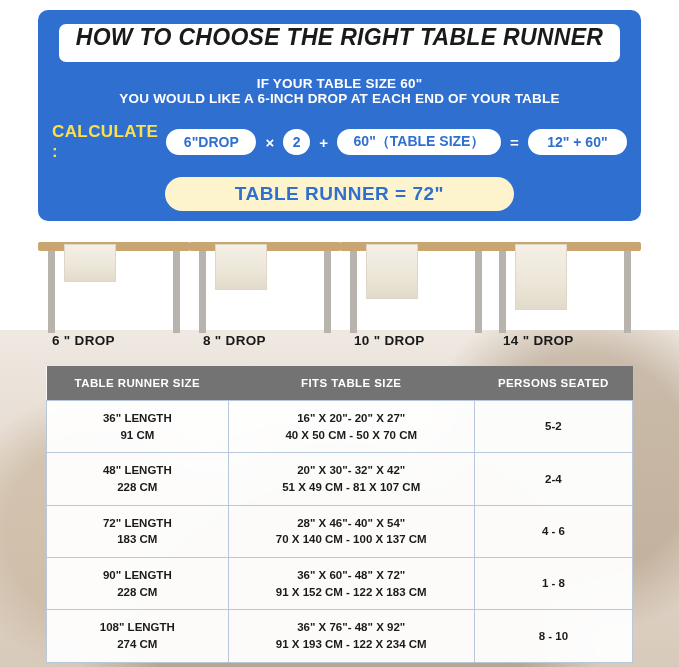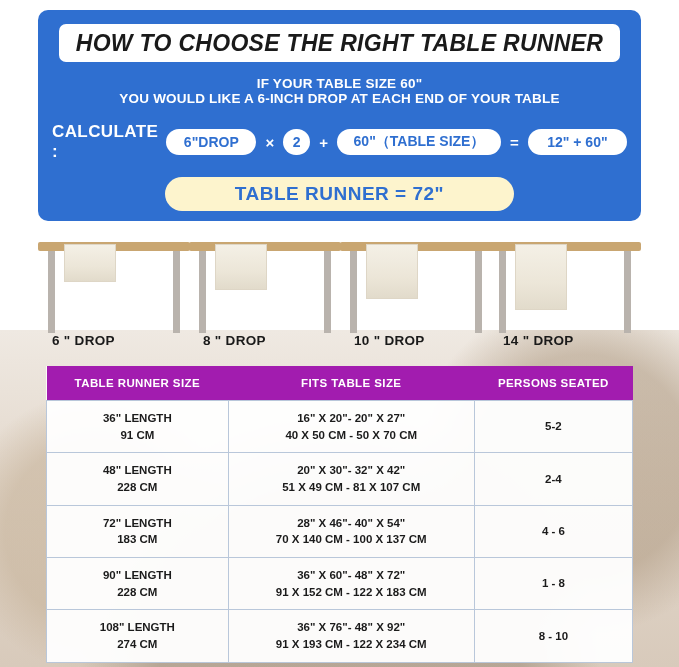--- a/index.html
+++ b/index.html
@@ -49,21 +49,20 @@
     box-sizing: border-box;
     padding: 12px 14px;
   }
   .title-pill {
     margin: 2px auto 0;
     width: 561px;
     height: 38px;
     background: #ffffff;
     border-radius: 7px;
     display: flex;
-    align-items: center;
     justify-content: center;
   }
   .title-pill span {
     font-size: 23px;
     font-weight: bold;
     font-style: italic;
     color: #1a1a1a;
     letter-spacing: 0.3px;
   }
   .sub-line1, .sub-line2 {
@@ -76,21 +75,21 @@
   .sub-line2 { font-size: 13.5px; margin-top: 0; }
 
   .calc-row {
     margin-top: 16px;
     display: flex;
     align-items: center;
     justify-content: center;
     gap: 8px;
   }
   .calc-label {
-    color: #ffffff;
+    color: #fde047;
     font-size: 17px;
     font-weight: bold;
     letter-spacing: 0.4px;
   }
   .pill {
     background: #ffffff;
     color: #2f6fd0;
     border-radius: 20px;
     font-weight: bold;
     display: flex;
@@ -175,21 +174,21 @@
   
   .runner-table {
     position: absolute;
     left: 46px; top: 366px;
     width: 587px;
     border-collapse: collapse;
     background: rgba(255,255,255,0.82);
     font-size: 11.5px;
   }
   .runner-table thead th {
-    background: #a21caf;
+    background: #737373;
     color: #ffffff;
     font-size: 11.5px;
     font-weight: bold;
     letter-spacing: 0.4px;
     padding: 11px 4px;
     border: none;
   }
   .runner-table tbody td {
     border: 1px solid #b9c7da;
     padding: 9px 4px;

